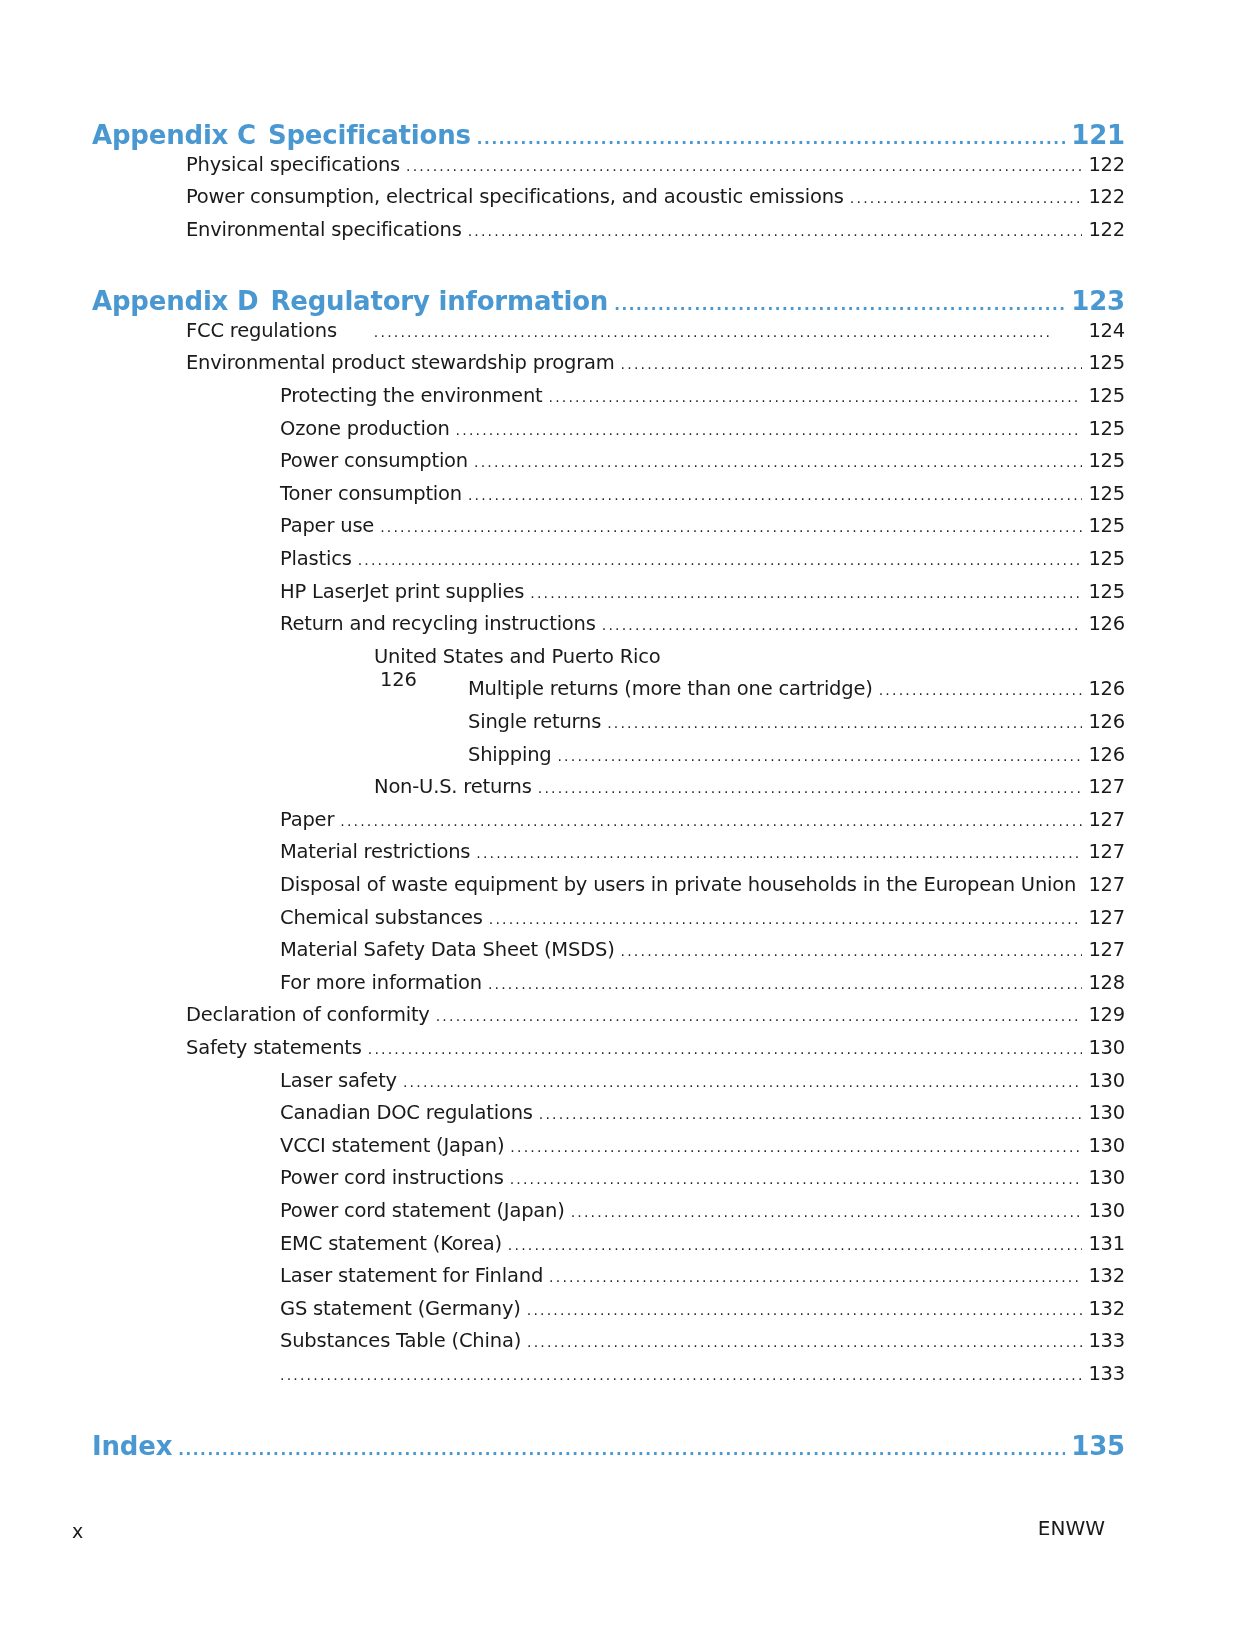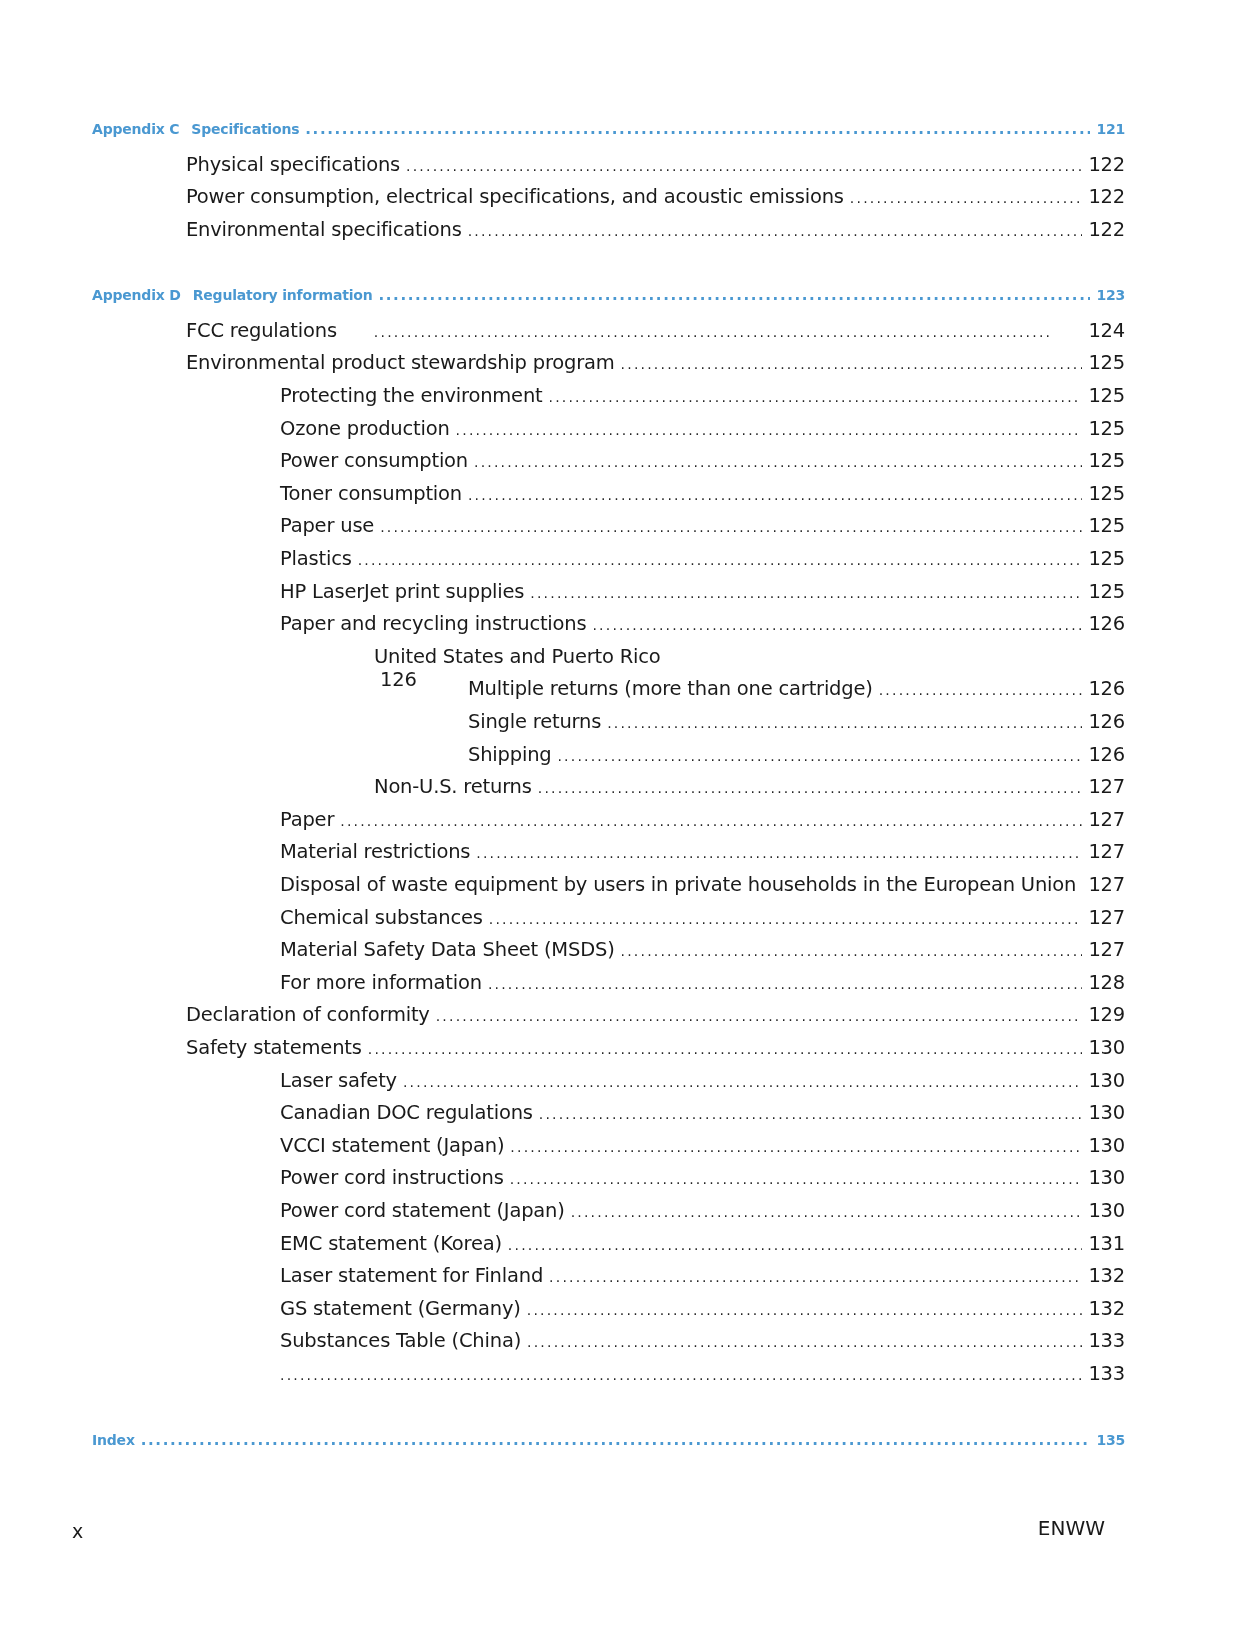--- a/index.html
+++ b/index.html
@@ -5,21 +5,21 @@
   html, body { margin: 0; padding: 0; background: #ffffff; }
   body { width: 1240px; height: 1650px; position: relative; overflow: hidden;
          font-family: "DejaVu Sans", sans-serif; color: #1a1a1a; }
   .toc { position: absolute; left: 0; top: 0; width: 1240px; }
   .row { position: absolute; display: flex; align-items: baseline; right: 115px;
          font-size: 19.5px; letter-spacing: -0.2px; white-space: nowrap; height: 30px; }
   .row .title { flex: 0 0 auto; padding-right: 6px; }
   .row .leader { flex: 1 1 auto; overflow: hidden; color: #222; letter-spacing: 2.2px; font-size: 14px; }
   .row .leader::before { content: "................................................................................................................................................................................................................................................................................................................................................"; }
   .row .page { flex: 0 0 auto; padding-left: 6px; }
-  .row.appendix { font-weight: bold; color: #4a98d1; font-size: 14px; }
+  .row.appendix { font-weight: bold; color: #4a98d1; font-size: 26px; }
   .row.appendix .leader { color: #4a98d1; font-weight: bold; letter-spacing: 1.6px; font-size: 15px; }
   .row.appendix .title .lab { margin-right: 12px; }
   .lvl0 { left: 92px; }
   .lvl1 { left: 186px; }
   .lvl2 { left: 280px; }
   .lvl3 { left: 374px; }
   .lvl4 { left: 468px; }
   .footer-left { position: absolute; left: 72px; top: 1520px; font-size: 19px; }
   .footer-right { position: absolute; right: 135px; top: 1516px; font-size: 20px; }
 </style>
@@ -91,21 +91,21 @@
       <span class="title"><span>Plastics</span></span>
       <span class="leader"></span>
       <span class="page">125</span>
     </div>
     <div class="row lvl2" style="top: 579.66px;">
       <span class="title"><span>HP LaserJet print supplies</span></span>
       <span class="leader"></span>
       <span class="page">125</span>
     </div>
     <div class="row lvl2" style="top: 612.26px;">
-      <span class="title"><span>Paper and recycling instructions</span></span>
+      <span class="title"><span>Return and recycling instructions</span></span>
       <span class="leader"></span>
       <span class="page">126</span>
     </div>
     <div class="row lvl3" style="top: 644.86px; flex-direction: column;">
       <span class="title"><span>United States and Puerto Rico</span></span>
       <span class="leader"></span>
       <span class="page">126</span>
     </div>
     <div class="row lvl4" style="top: 677.46px;">
       <span class="title"><span>Multiple returns (more than one cartridge)</span></span>

